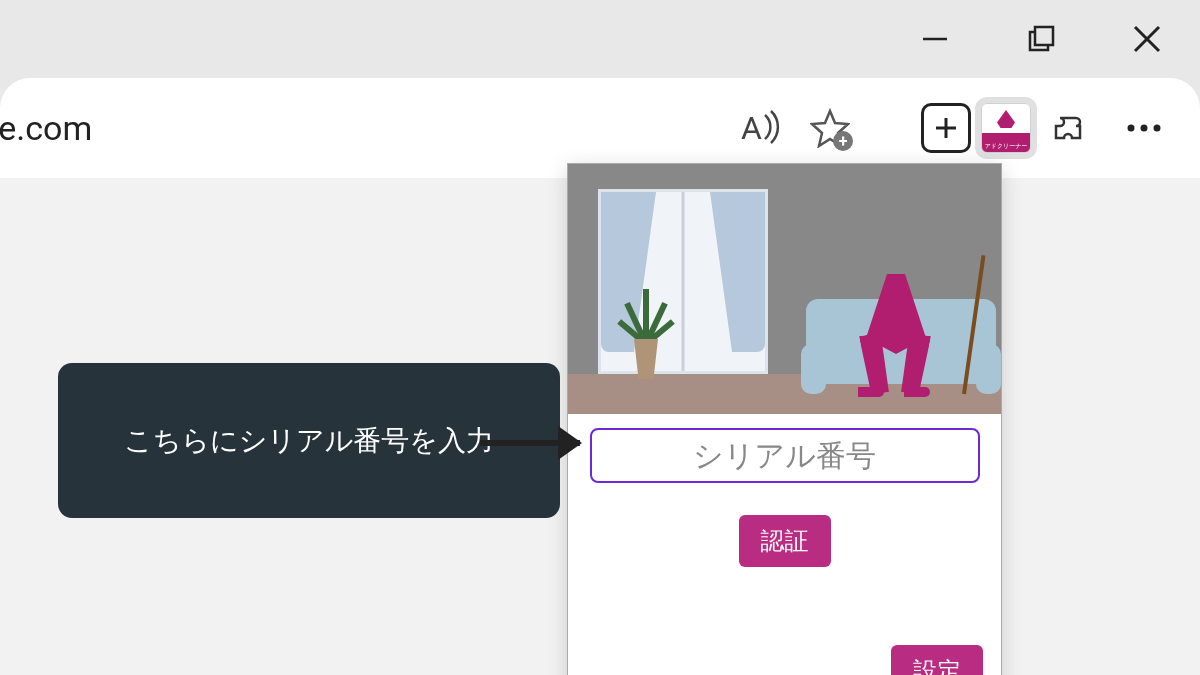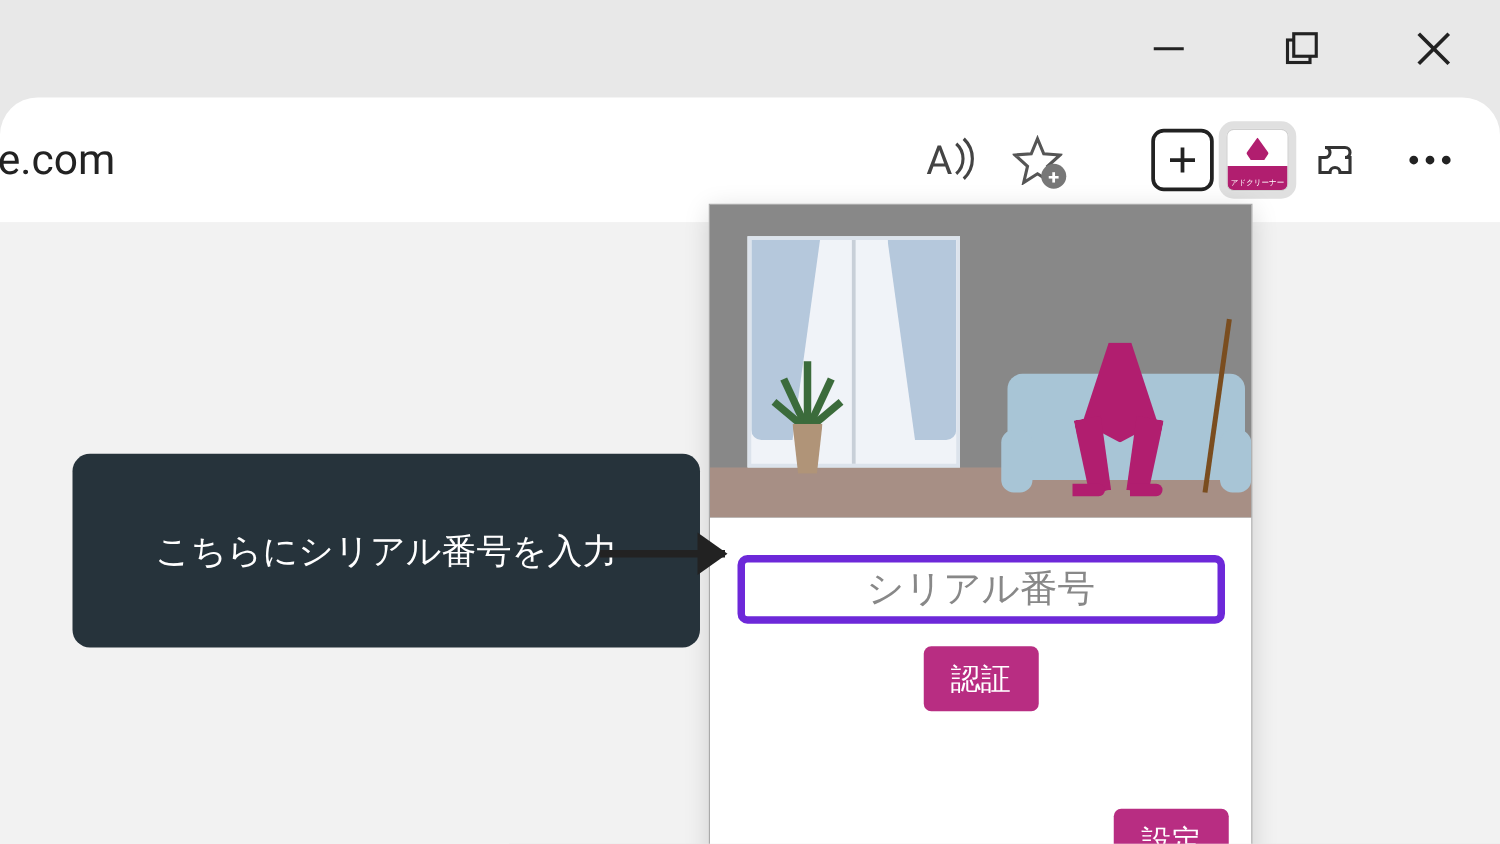--- a/index.html
+++ b/index.html
@@ -219,33 +219,33 @@
     }
     .fig-foot1,.fig-foot2{position:absolute;bottom:-3px;width:26px;height:10px;background:#b11e6f;border-radius:0 5px 5px 0;}
     .fig-foot1{left:2px;} .fig-foot2{left:48px;}
 
     .popup-body {
       padding: 14px 10px 18px;
     }
     .serial-input {
       width: 390px;
       height: 55px;
-      margin: 16px auto;
+      margin: 0 auto;
       display: block;
-      border: 6px solid #6d28d9;
+      border: 2px solid #6d28d9;
       border-radius: 8px;
       font-size: 30px;
       text-align: center;
       color: #888;
       background:#fff;
     }
     .serial-input::placeholder { color: #888; }
     .auth-btn {
       display:block;
-      margin: 18px auto 0;
+      margin: 32px auto 0;
       padding: 10px 22px;
       background: #b82d82;
       color: #fff;
       font-size: 24px;
       border: none;
       border-radius: 6px;
       cursor: pointer;
     }
     .popup-footer {
       padding: 60px 18px 18px;

